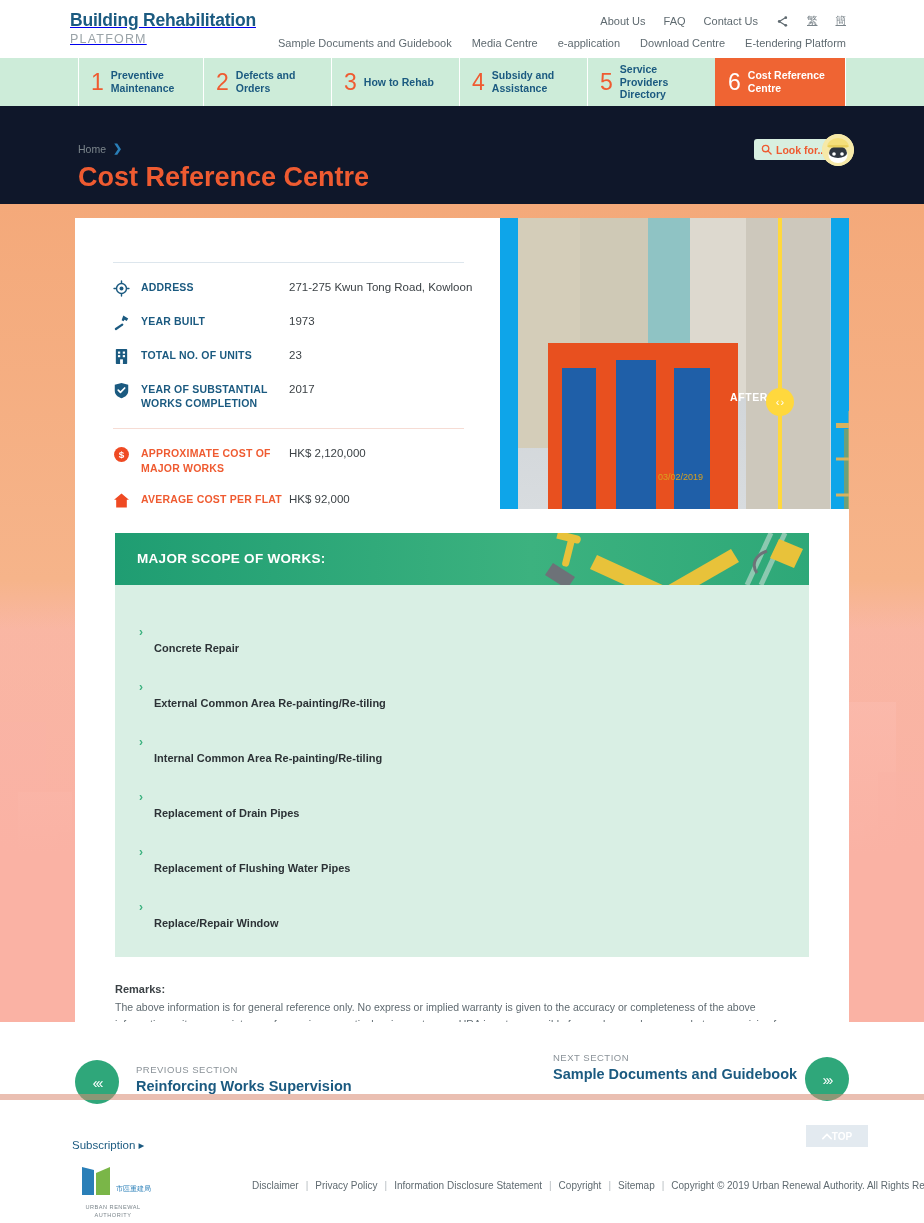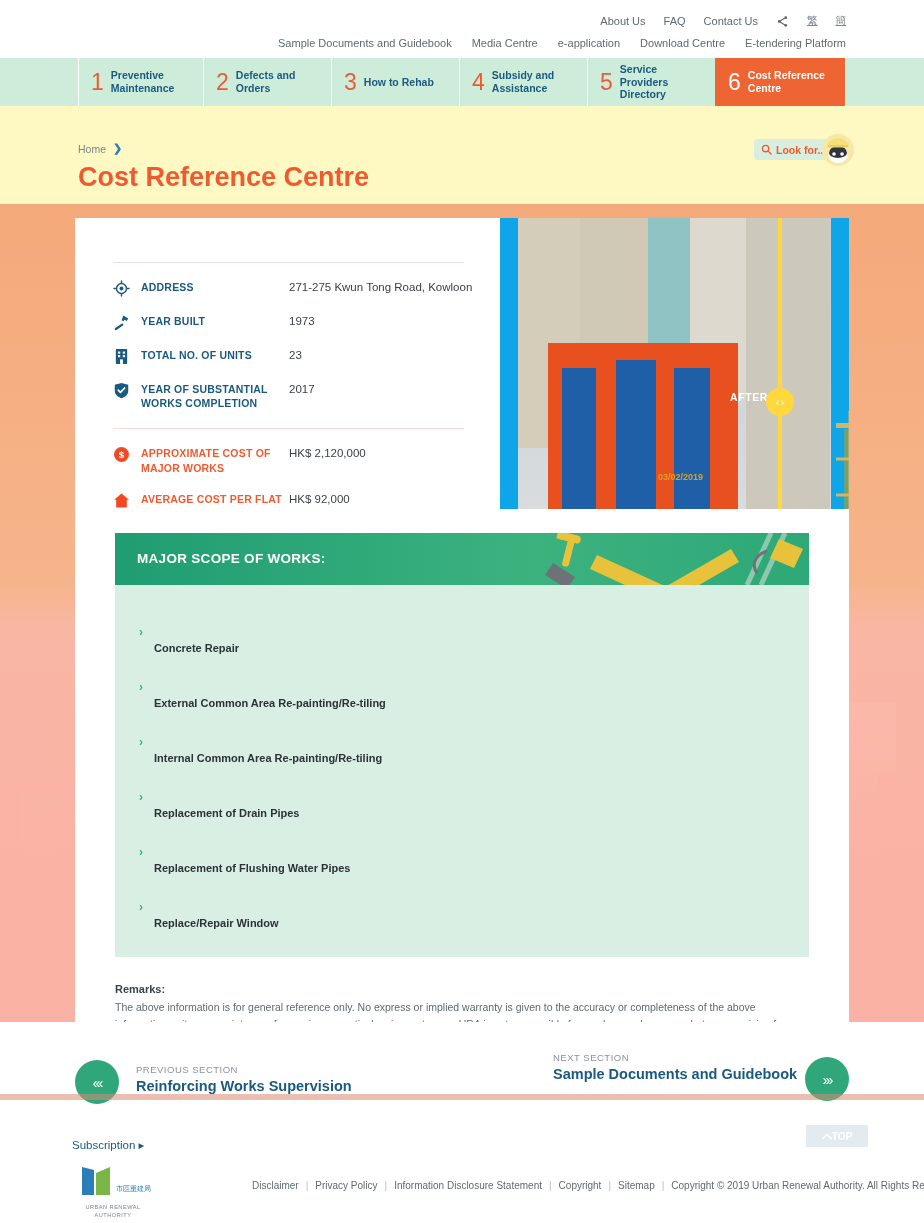--- a/index.html
+++ b/index.html
@@ -34,21 +34,21 @@
     padding: 0 13px 0 12px; background: #cdecd9; text-decoration: none;
     border-left: 1px solid #fff; min-width: 0;
   }
   .nav-item:last-of-type { border-right: 1px solid #fff; }
   .nav-num { font-size: 23px; color: #ef5b31; font-weight: 400; line-height: 1; }
   .nav-label { font-size: 10.5px; font-weight: bold; color: #1b5a80; line-height: 1.22; }
   .nav-item.active { background: #ef6433; border-left-color: #ef6433; }
   .nav-item.active .nav-num, .nav-item.active .nav-label { color: #fff; }
 
   
-  .crumb-band { position: relative; height: 98px; background: #fef9c3; }
+  .crumb-band { position: relative; height: 98px; background: #0f172a; }
   .crumb { position: absolute; left: 78px; top: 136px; display: flex; align-items: center; gap: 7px; }
   .crumb a { font-size: 10.5px; color: #7b858b; text-decoration: none; }
   .crumb-arrow { color: #2a7fb8; font-size: 11px; font-weight: bold; }
   .page-title { position: absolute; left: 78px; top: 156px; font-size: 27px; font-weight: bold; color: #ef5b31; }
 
   .search-box {
     position: absolute; right: 78px; top: 133px; width: 92px; height: 21px;
     background: #d8efe0; border-radius: 3px; display: flex; align-items: center; padding-left: 7px; gap: 4px;
   }
   .search-txt { font-size: 10.5px; color: #ef5b31; font-weight: bold; }
@@ -88,21 +88,21 @@
   .sky-bg { position: absolute; inset: 0; background: linear-gradient(#c8ccd0, #d8dcdf); }
   .tower { position: absolute; }
   .after-bldg { position: absolute; }
   .after-tag { position: absolute; left: 212px; top: 173px; font-size: 10.5px; font-weight: bold; color: #fff; letter-spacing: .6px; z-index: 6; }
   .slider-line { position: absolute; left: 260px; top: 0; bottom: 0; width: 4px; background: #ffd83d; z-index: 5; }
   .slider-knob {
     position: absolute; left: 248px; top: 170px; width: 28px; height: 28px; border-radius: 50%;
     background: #ffd83d; display: flex; align-items: center; justify-content: center; gap: 1px; z-index: 7;
     font-size: 11px; color: #fff;
   }
-  .datestamp { position: absolute; left: 140px; bottom: 27px; font-size: 9px; color: #d9a01f; font-weight: bold; z-index: 6; }
+  .datestamp { position: absolute; left: 140px; bottom: 27px; font-size: 9px; color: #d9a01f; font-weight: normal; z-index: 6; }
   .mascot-build { position: absolute; left: 336px; top: 193px; width: 95px; height: 165px; z-index: 4; }
 
   
   .scope-wrap { margin: 24px 40px 0 40px; }
   .scope-head {
     position: relative; height: 52px; background: linear-gradient(90deg,#1f9d72,#3cb27f 60%,#2ea878);
     display: flex; align-items: center; padding-left: 22px; overflow: hidden;
   }
   .scope-title { font-size: 13.5px; font-weight: bold; color: #fff; letter-spacing: .3px; z-index: 2; }
   .scope-body { background: #d9efe4; padding: 20px 0 22px 24px; }
@@ -153,20 +153,24 @@
   .foot-links a { font-size: 10px; color: #5f6a70; text-decoration: none; white-space: nowrap; }
   .foot-sep { font-size: 10px; color: #b6bcc0; }
   .foot-copy { font-size: 10px; color: #5f6a70; white-space: nowrap; }
 </style>
 </head>
 <body>
 
 <div class="page">
 
   <div class="topbar">
+    <a class="logo" href="#">
+      <div class="logo-main">Building Rehabilitation</div>
+      <div class="logo-sub">PLATFORM</div>
+    </a>
 
     <div class="util-row">
       <a class="util-link" href="#">About Us</a>
       <a class="util-link" href="#">FAQ</a>
       <a class="util-link" href="#">Contact Us</a>
       <span>
         <svg class="share-ico" viewBox="0 0 24 24" fill="none" stroke="#5f6a70" stroke-width="2.2" stroke-linecap="round">
           <circle cx="18" cy="5" r="2.6" fill="#5f6a70" stroke="none"></circle>
           <circle cx="6" cy="12" r="2.6" fill="#5f6a70" stroke="none"></circle>
           <circle cx="18" cy="19" r="2.6" fill="#5f6a70" stroke="none"></circle>

